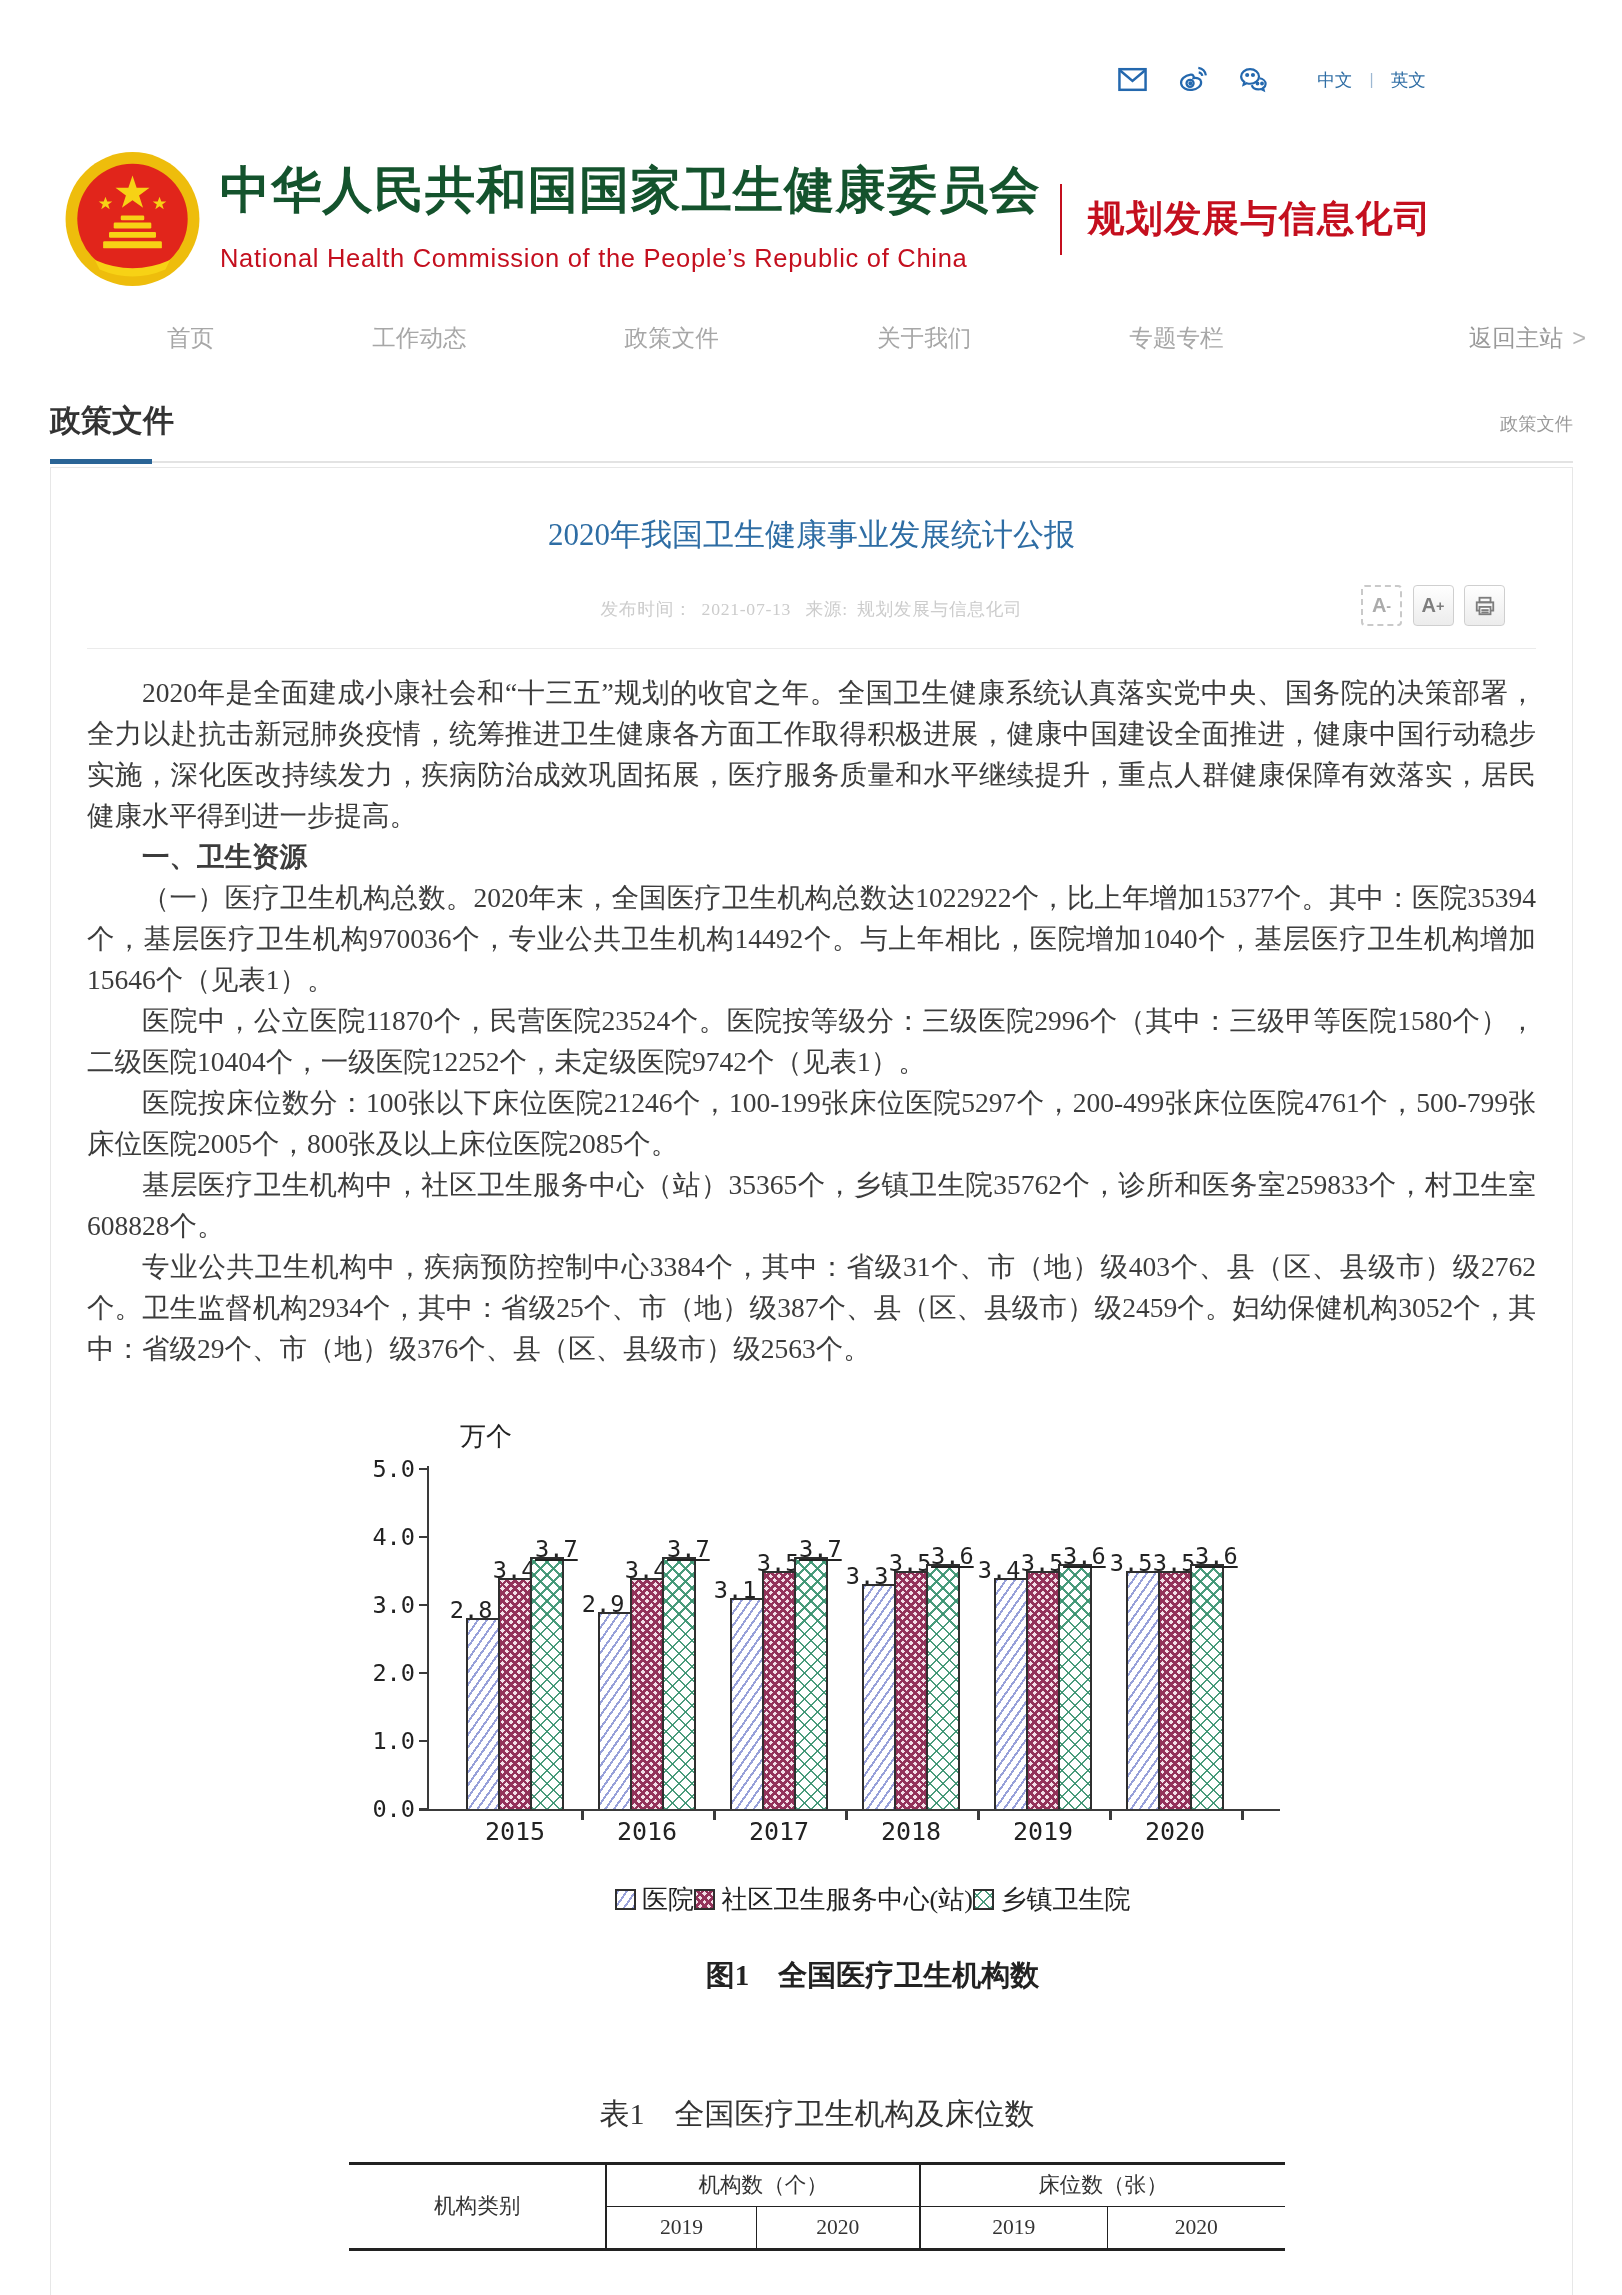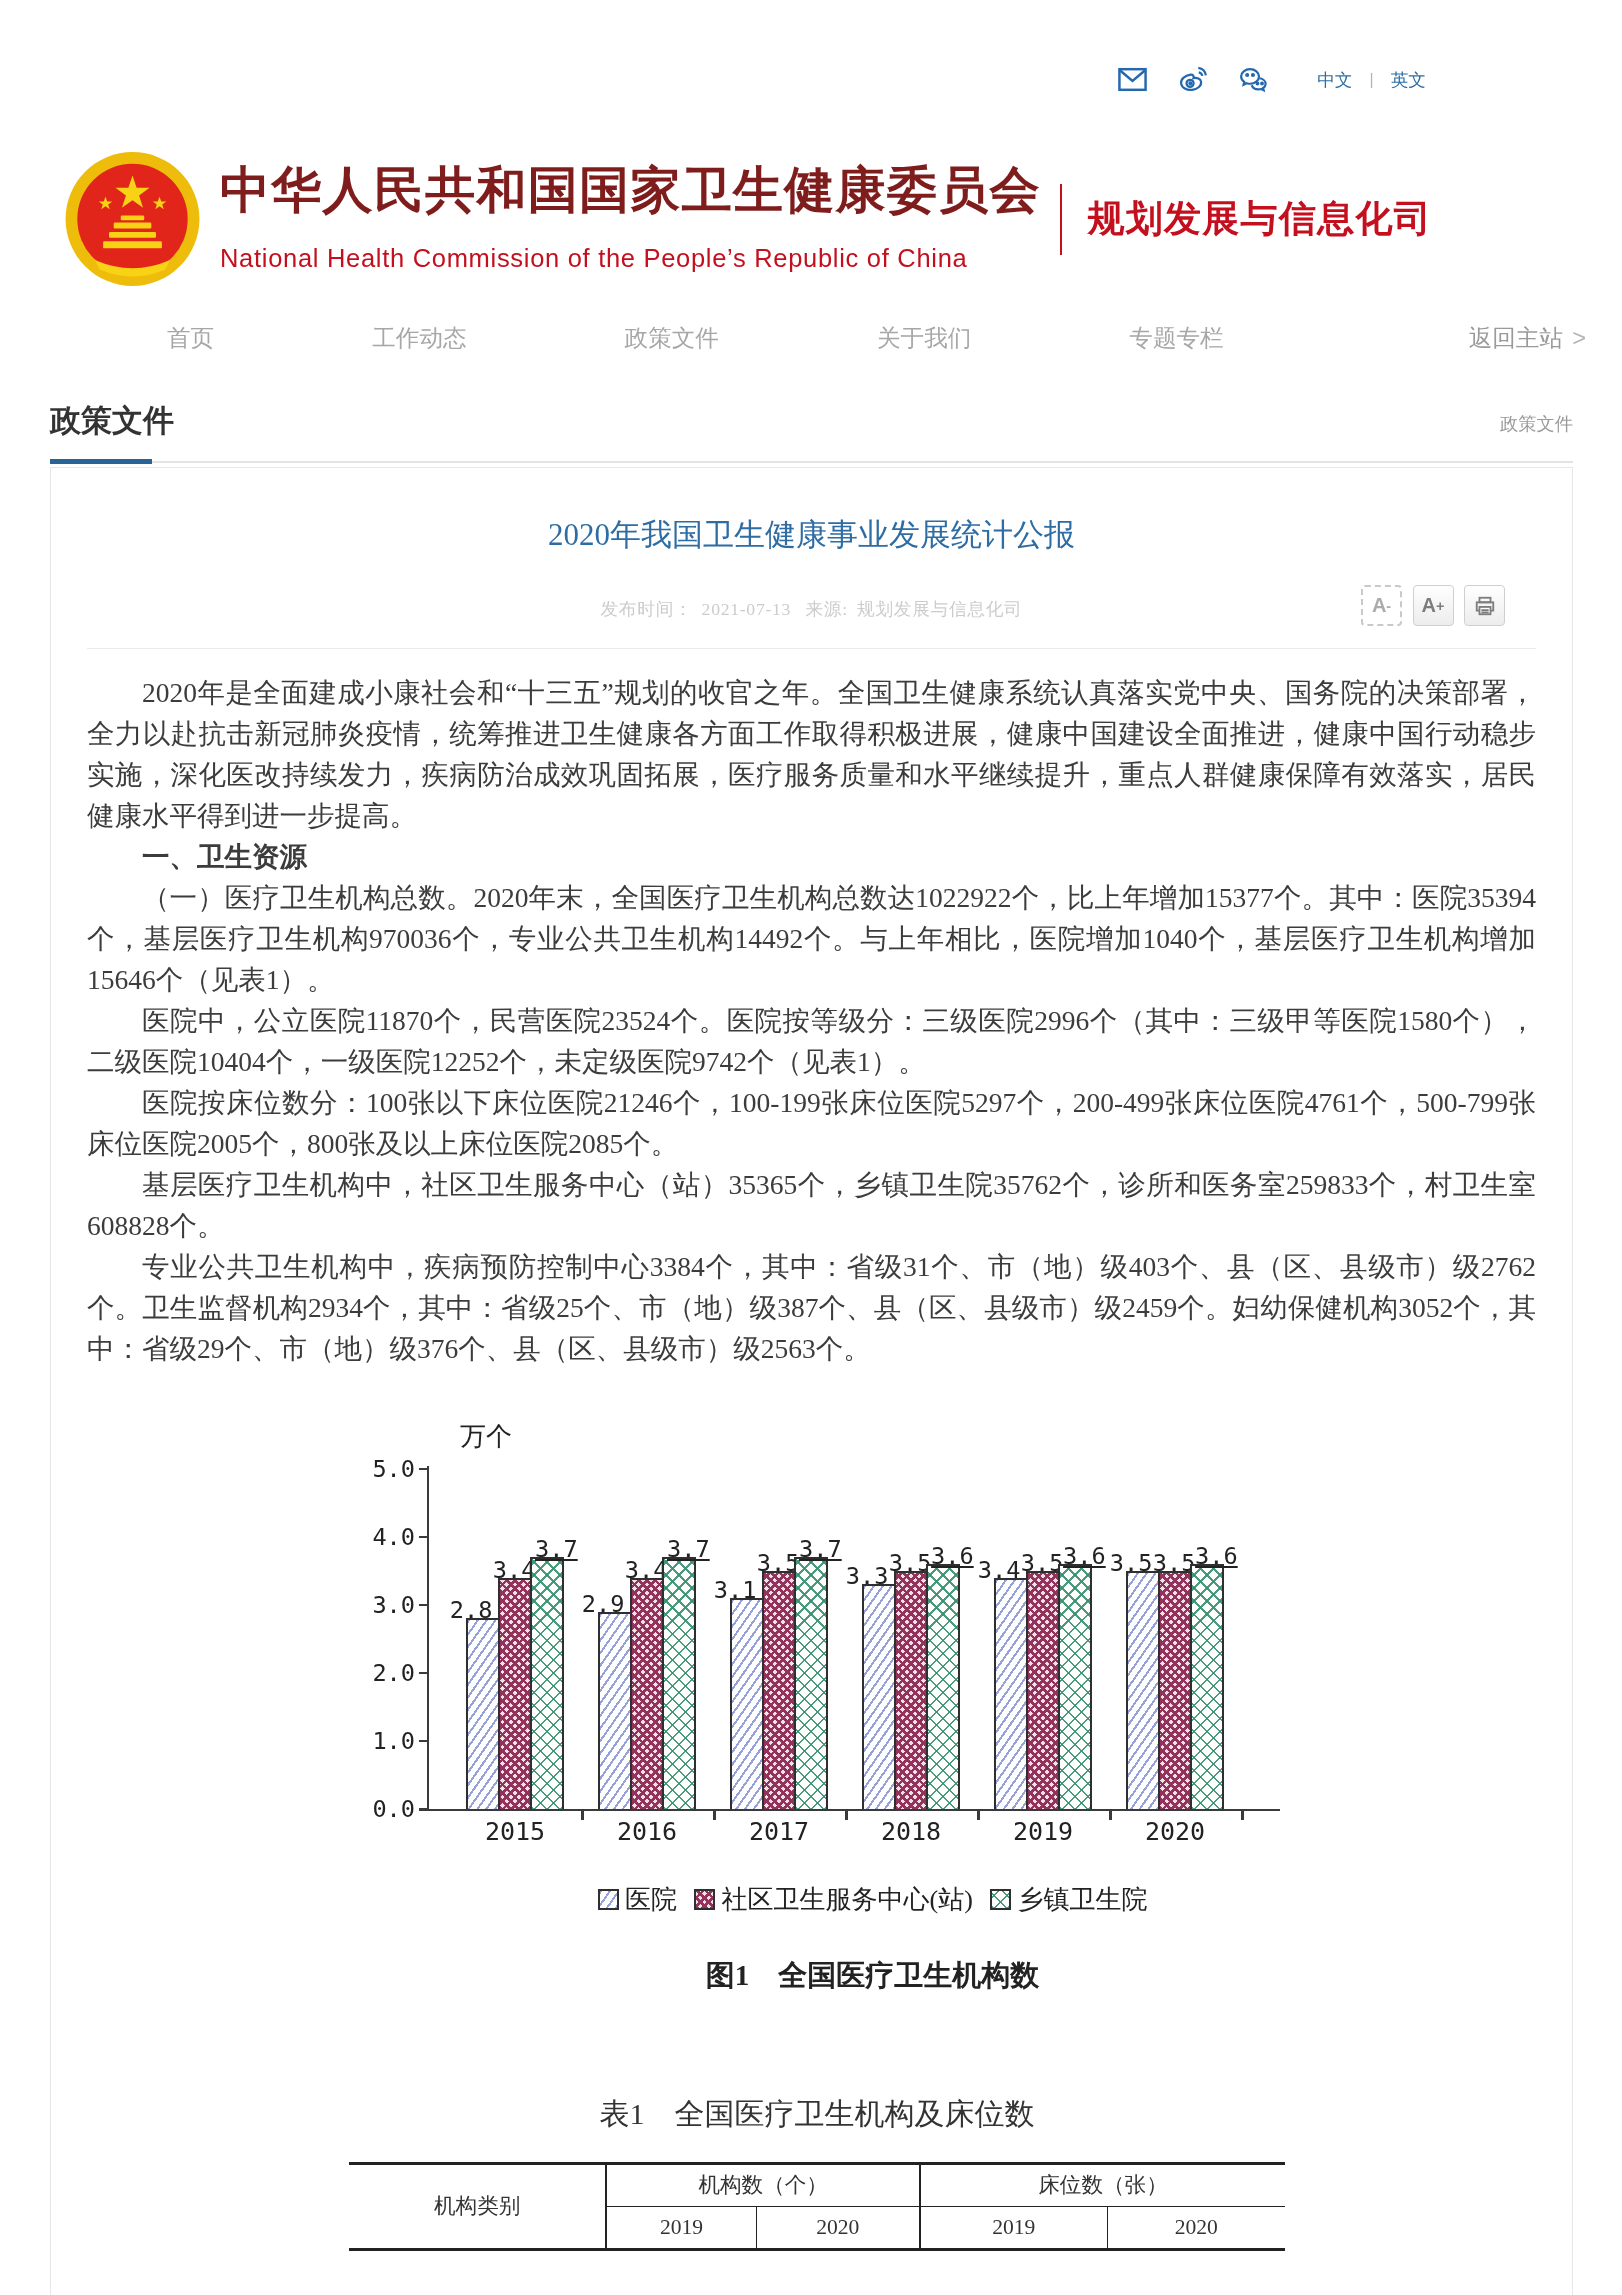--- a/index.html
+++ b/index.html
@@ -12,21 +12,21 @@
   .topbar .icn{width:33px;height:33px;display:block;cursor:pointer;}
   .lang{display:flex;align-items:center;gap:17px;font-family:"Liberation Sans",sans-serif;
         font-size:17.7px;color:#2e6da4;margin-left:19.6px;}
   .lang .sep{color:#9db8d2;font-size:15.7px;}
   .lang a{cursor:pointer;}
   
   .masthead{position:absolute;top:145px;left:62px;display:flex;align-items:center;}
   .emblem{width:141px;height:148px;}
   .titles{margin-left:17px;}
   .org-cn{font-family:"Liberation Sans",sans-serif;font-weight:bold;font-size:50px;
-          color:#7f1d1d;letter-spacing:1.3px;line-height:1;}
+          color:#14532d;letter-spacing:1.3px;line-height:1;}
   .org-en{font-family:"Liberation Sans",sans-serif;font-size:25.5px;color:#c40f1e;margin-top:29px;letter-spacing:0.7px;}
   .mast-div{width:2px;height:71px;background:#c40f1e;margin:0 25px 0 19.6px;}
   .dept{font-size:37px;color:#c40f1e;font-weight:600;letter-spacing:1.3px;}
   
   .nav{position:absolute;top:322px;left:0;width:1622px;display:flex;align-items:center;
        padding:0 36px 0 167px;box-sizing:border-box;font-size:23.6px;color:#a7a7a7;}
   .nav .item{margin-right:158px;cursor:pointer;white-space:nowrap;}
   .nav .back{margin-left:auto;margin-right:0;color:#9a9a9a;cursor:pointer;display:flex;gap:9.2px;align-items:center;}
   .nav .back .arrow{color:#b5b5b5;font-family:"Liberation Sans",sans-serif;}
   
@@ -76,21 +76,21 @@
   .grp .cat{position:absolute;bottom:-43px;left:0;width:100%;text-align:center;
             font-family:"DejaVu Sans Mono",monospace;font-size:25px;color:#222;}
   .s0{background-color:#fff;
       background-image:repeating-linear-gradient(125deg,rgba(145,155,215,.95) 0 2px,transparent 2px 7.2px);}
   .s1{background-color:#f3dfe8;
       background-image:repeating-linear-gradient(45deg,#93325a 0 2.6px,transparent 2.6px 5.9px),
                        repeating-linear-gradient(-45deg,#93325a 0 2.6px,transparent 2.6px 5.9px);}
   .s2{background-color:#fff;
       background-image:repeating-linear-gradient(45deg,rgba(55,145,110,.9) 0 2px,transparent 2px 9.2px),
                        repeating-linear-gradient(-45deg,rgba(55,145,110,.9) 0 2px,transparent 2px 9.2px);}
-  .legend{display:flex;justify-content:center;gap:17px;margin-top:68px;align-items:center;}
+  .legend{display:flex;justify-content:center;margin-top:68px;align-items:center;}
   .legend .item{display:flex;align-items:center;gap:6.5px;font-size:26px;color:#222;}
   .legend .sw{width:21px;height:21px;border:2px solid #2f2f2f;box-sizing:border-box;}
   .fig-caption{text-align:center;font-size:29px;font-weight:bold;color:#222;margin-top:35px;width:1021px;}
   
   .table-title{margin:97px 0 0 262px;width:936px;text-align:center;font-size:30px;color:#333;}
   .table-wrap{margin:27.5px 0 0 262px;width:936px;height:96px;overflow:hidden;}
   table.t1{width:100%;border-collapse:collapse;table-layout:fixed;font-size:21.6px;color:#333;
            border-top:3.3px solid #222;}
   .t1 td{padding:0;}
   .t1 .cat-cell{text-align:center;vertical-align:middle;border-right:2px solid #222;}

